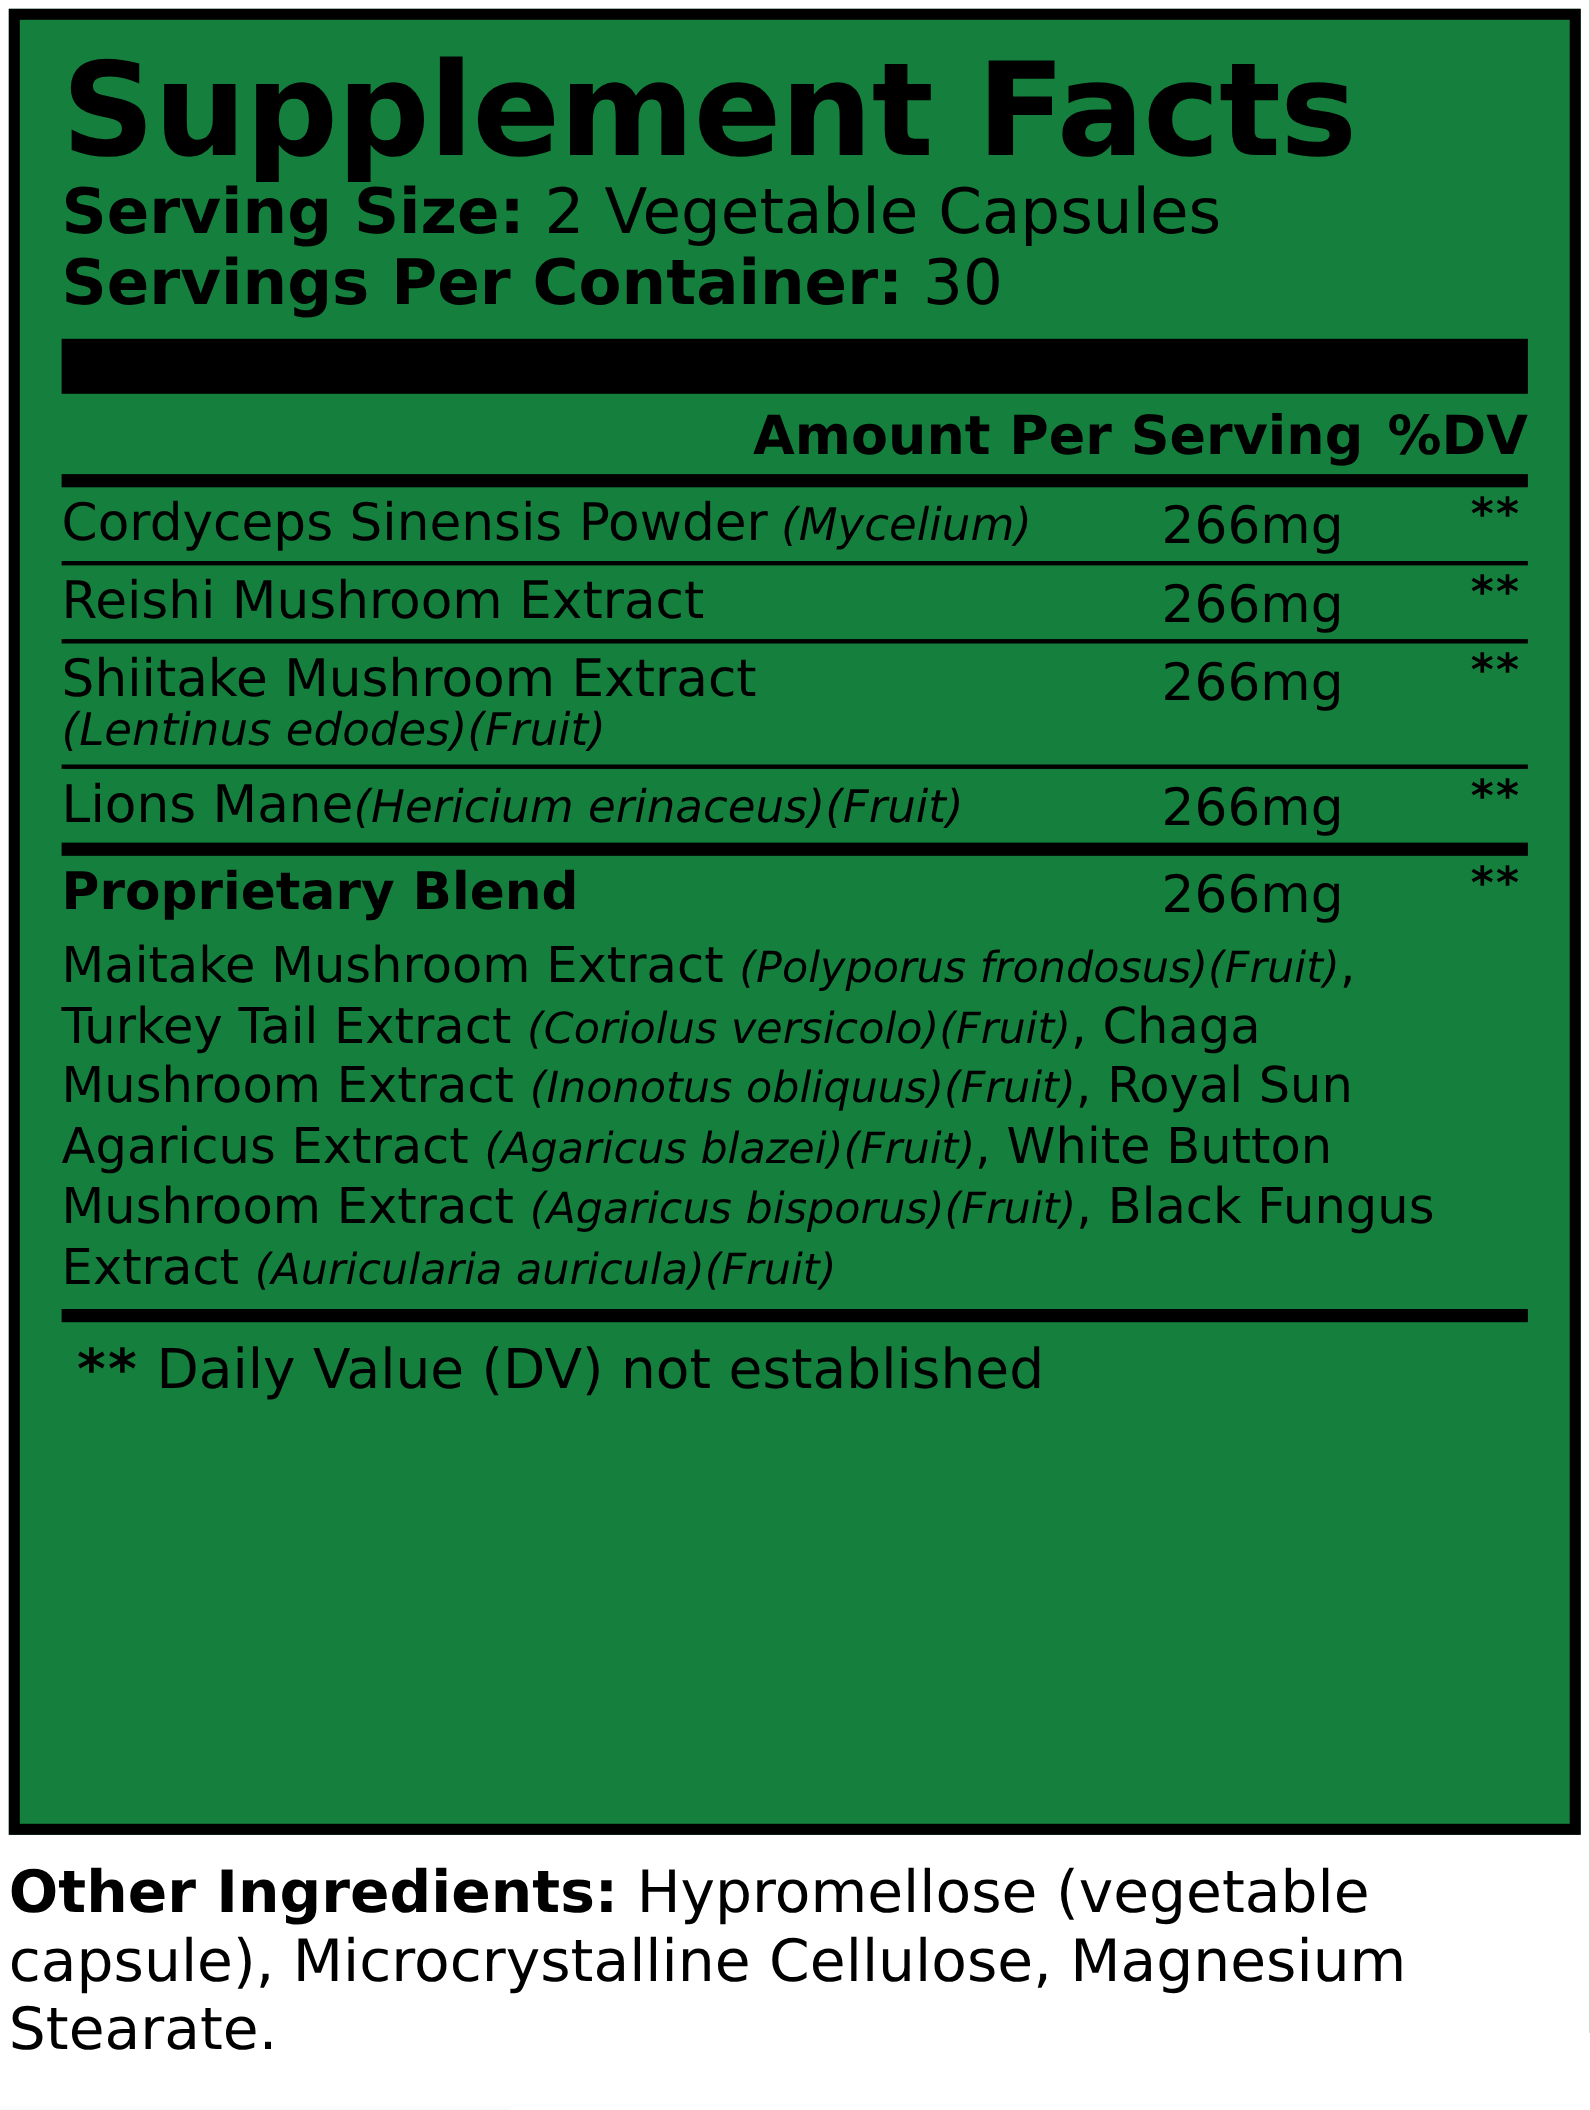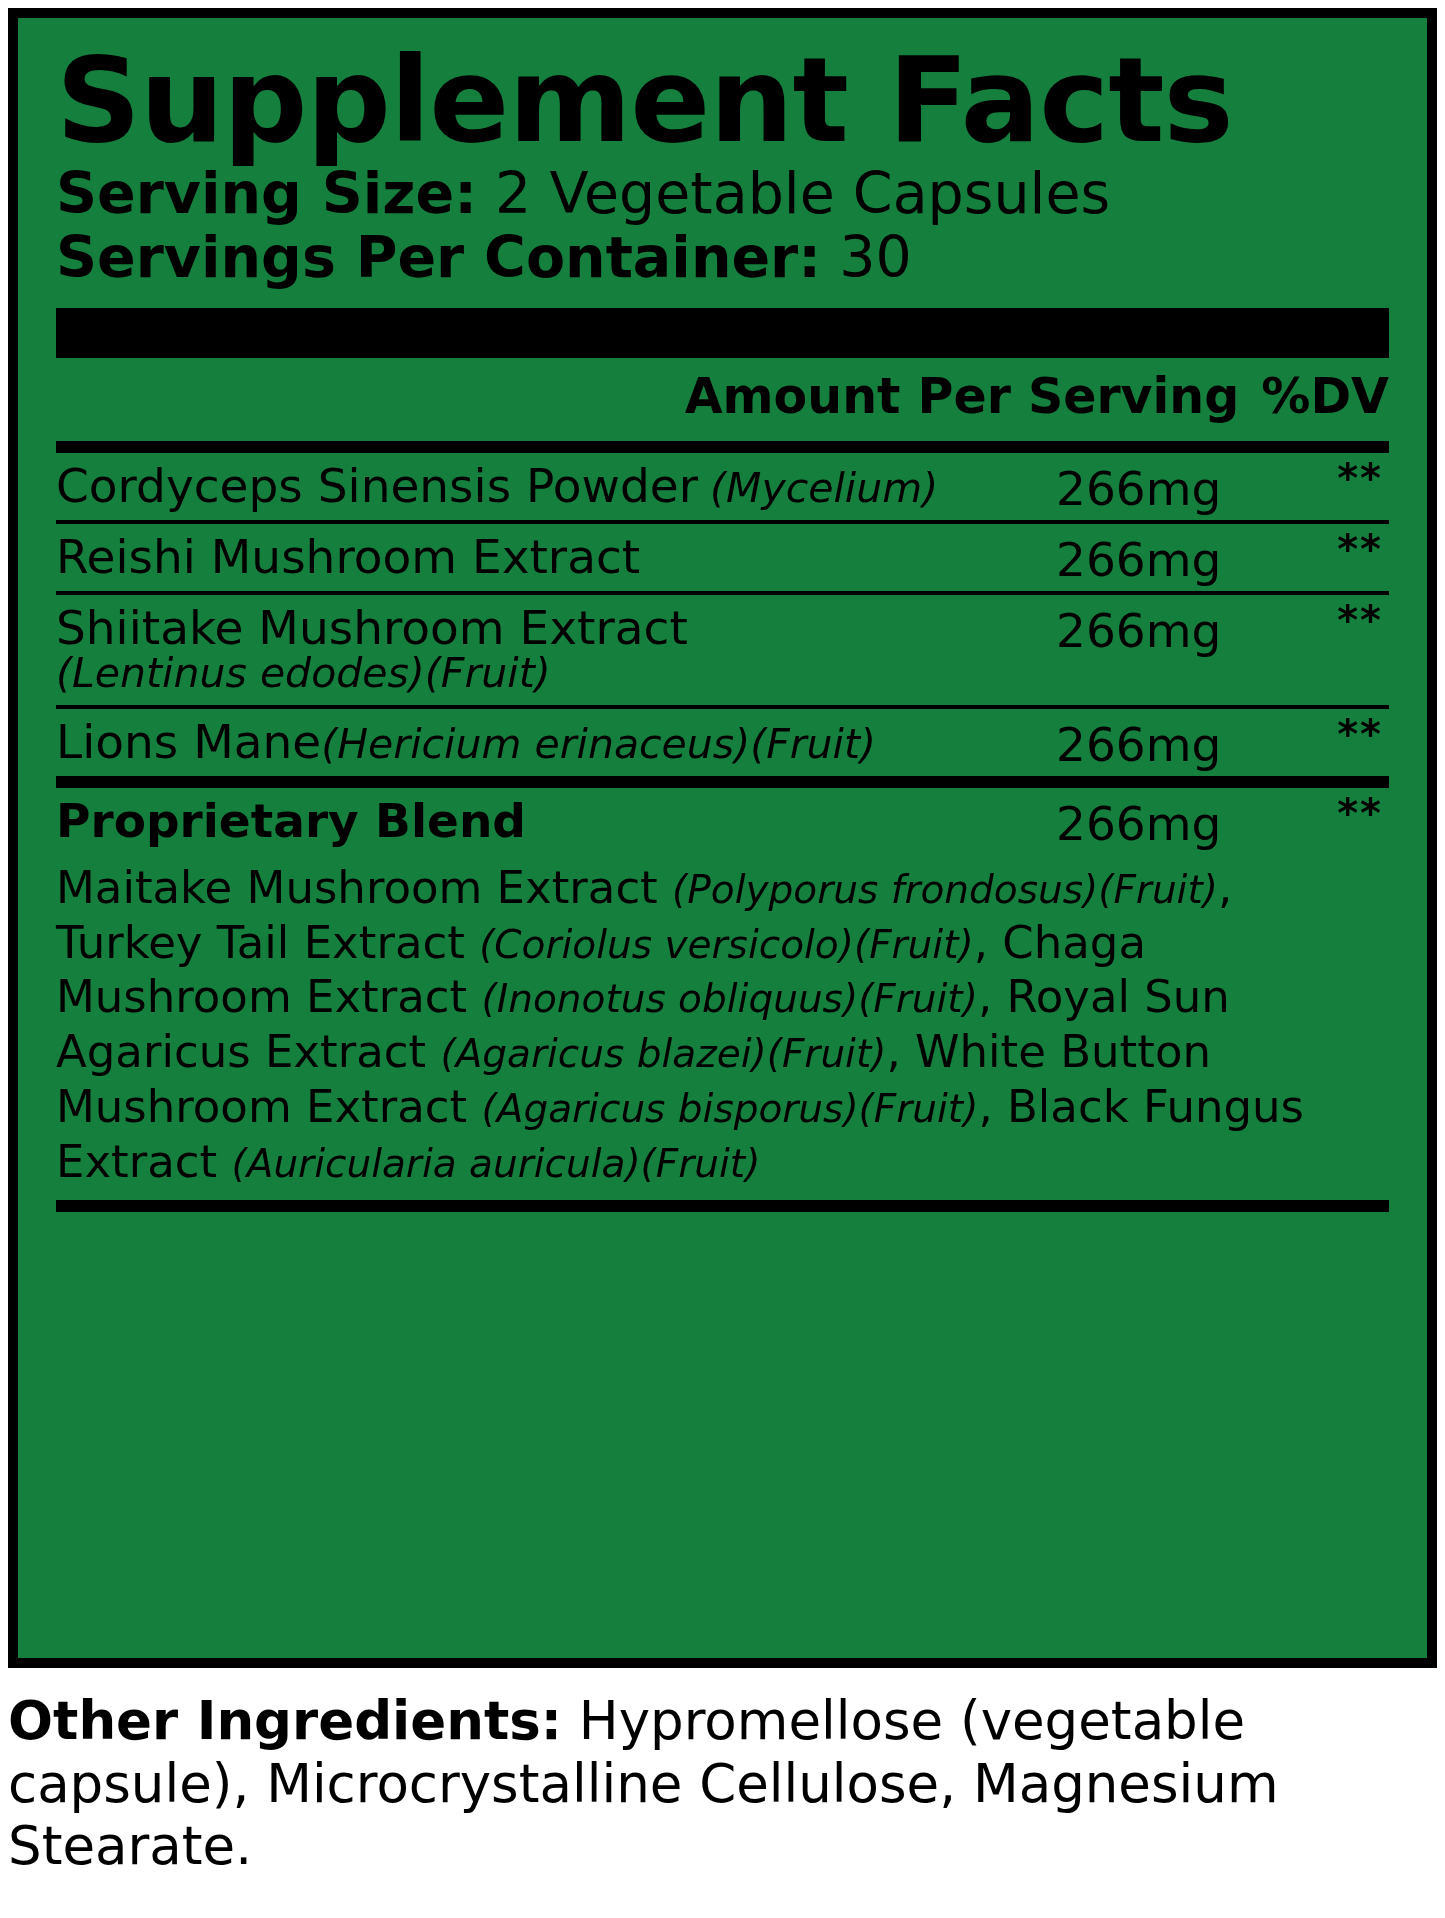--- a/index.html
+++ b/index.html
@@ -55,21 +55,21 @@
     height: 50px;
     background: #000;
     margin-top: 18px;
   }
   .amount-row {
     display: flex;
     justify-content: flex-end;
     align-items: baseline;
     font-weight: 700;
     font-size: 49px;
-    padding: 10px 0 16px 0;
+    padding: 10px 0 6px 0;
     white-space: nowrap;
   }
   .amount-row .aps { margin-right: 22px; }
   .rule-heavy {
     height: 12px;
     background: #000;
   }
   .rule-thin {
     height: 4px;
     background: #000;
@@ -214,20 +214,24 @@
           <span class="ing-name bold">Proprietary Blend</span>
         </div>
         <div class="amt">266mg</div>
         <div class="dv">**</div>
       </div>
 
       <div class="blend-body" id="blend-body"><span>Maitake Mushroom Extract </span><i>(Polyporus frondosus)(Fruit)</i><span>, </span><span>Turkey Tail Extract </span><i>(Coriolus versicolo)(Fruit)</i><span>, </span><span>Chaga Mushroom Extract </span><i>(Inonotus obliquus)(Fruit)</i><span>, </span><span>Royal Sun Agaricus Extract </span><i>(Agaricus blazei)(Fruit)</i><span>, </span><span>White Button Mushroom Extract </span><i>(Agaricus bisporus)(Fruit)</i><span>, </span><span>Black Fungus Extract </span><i>(Auricularia auricula)(Fruit)</i></div>
 
       <div class="rule-heavy"></div>
 
+      <div class="dv-note">
+        <span class="stars">**</span>
+        <span>Daily Value (DV) not established</span>
+      </div>
 
     </div>
   </div>
 
   <div class="other">
     <b>Other Ingredients:</b>
     <span>Hypromellose (vegetable capsule), Microcrystalline Cellulose, Magnesium Stearate.</span>
   </div>
 
 </div>

